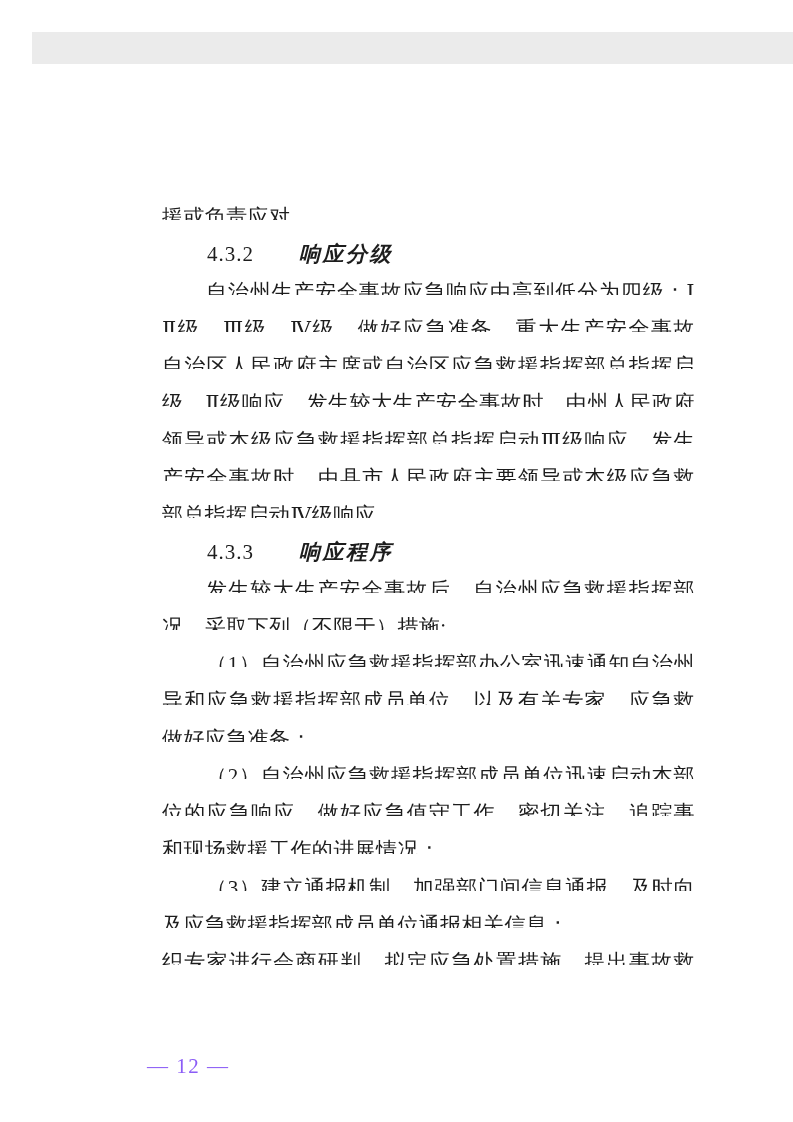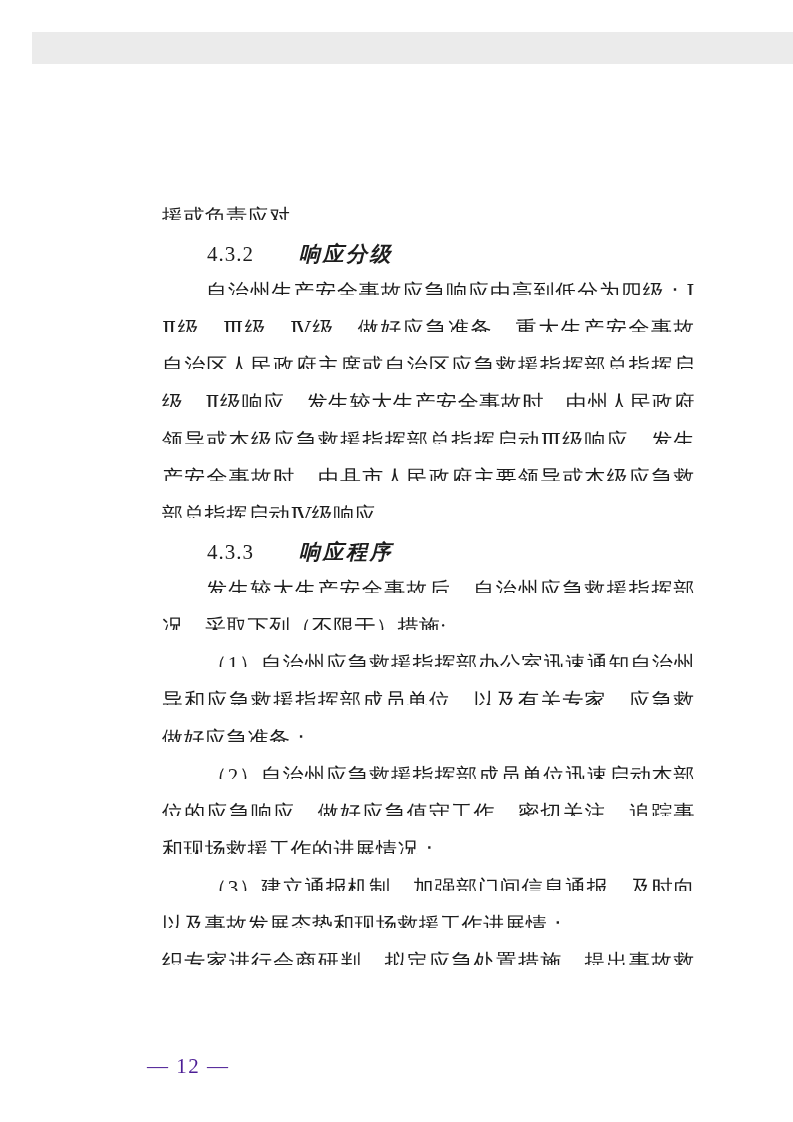--- a/index.html
+++ b/index.html
@@ -62,21 +62,21 @@
     font-weight: bold;
   }
 
   .page-footer {
     position: absolute;
     left: 99px;
     top: 1000px;
     font-size: 21px;
     line-height: 37px;
     letter-spacing: 1.5px;
-    color: #4c1d95;
+    color: #8b5cf6;
   }
 </style>
 </head>
 <body>
 
 <div class="page">
   <div class="scan-edge"></div>
 
   <div class="doc-body">
 
@@ -92,18 +92,18 @@
       <div class="heading"><span class="h-num">4.3.3</span><span class="h-title">响应程序</span></div>
       <div class="line fill indent">发生较大生产安全事故后，自治州应急救援指挥部成员单</div>
       <div class="line">况，采取下列（不限于）措施:</div>
       <div class="line fill indent">（1）自治州应急救援指挥部办公室迅速通知自治州有关领</div>
       <div class="line fill">导和应急救援指挥部成员单位，以及有关专家、应急救援队伍</div>
       <div class="line">做好应急准备；</div>
       <div class="line fill indent">（2）自治州应急救援指挥部成员单位迅速启动本部门本单</div>
       <div class="line fill">位的应急响应，做好应急值守工作，密切关注、追踪事态发展</div>
       <div class="line">和现场救援工作的进展情况；</div>
       <div class="line fill indent">（3）建立通报机制，加强部门间信息通报，及时向州领导</div>
-      <div class="line">以及事故发展态势和现场救援工作进展情；</div>
+      <div class="line">及应急救援指挥部成员单位通报相关信息；</div>
       <div class="line fill">织专家进行会商研判，拟定应急处置措施，提出事故救援协调</div>
     </div>
 
   <div class="page-footer">— 12 —</div>
 </div>
 
 </body></html>

